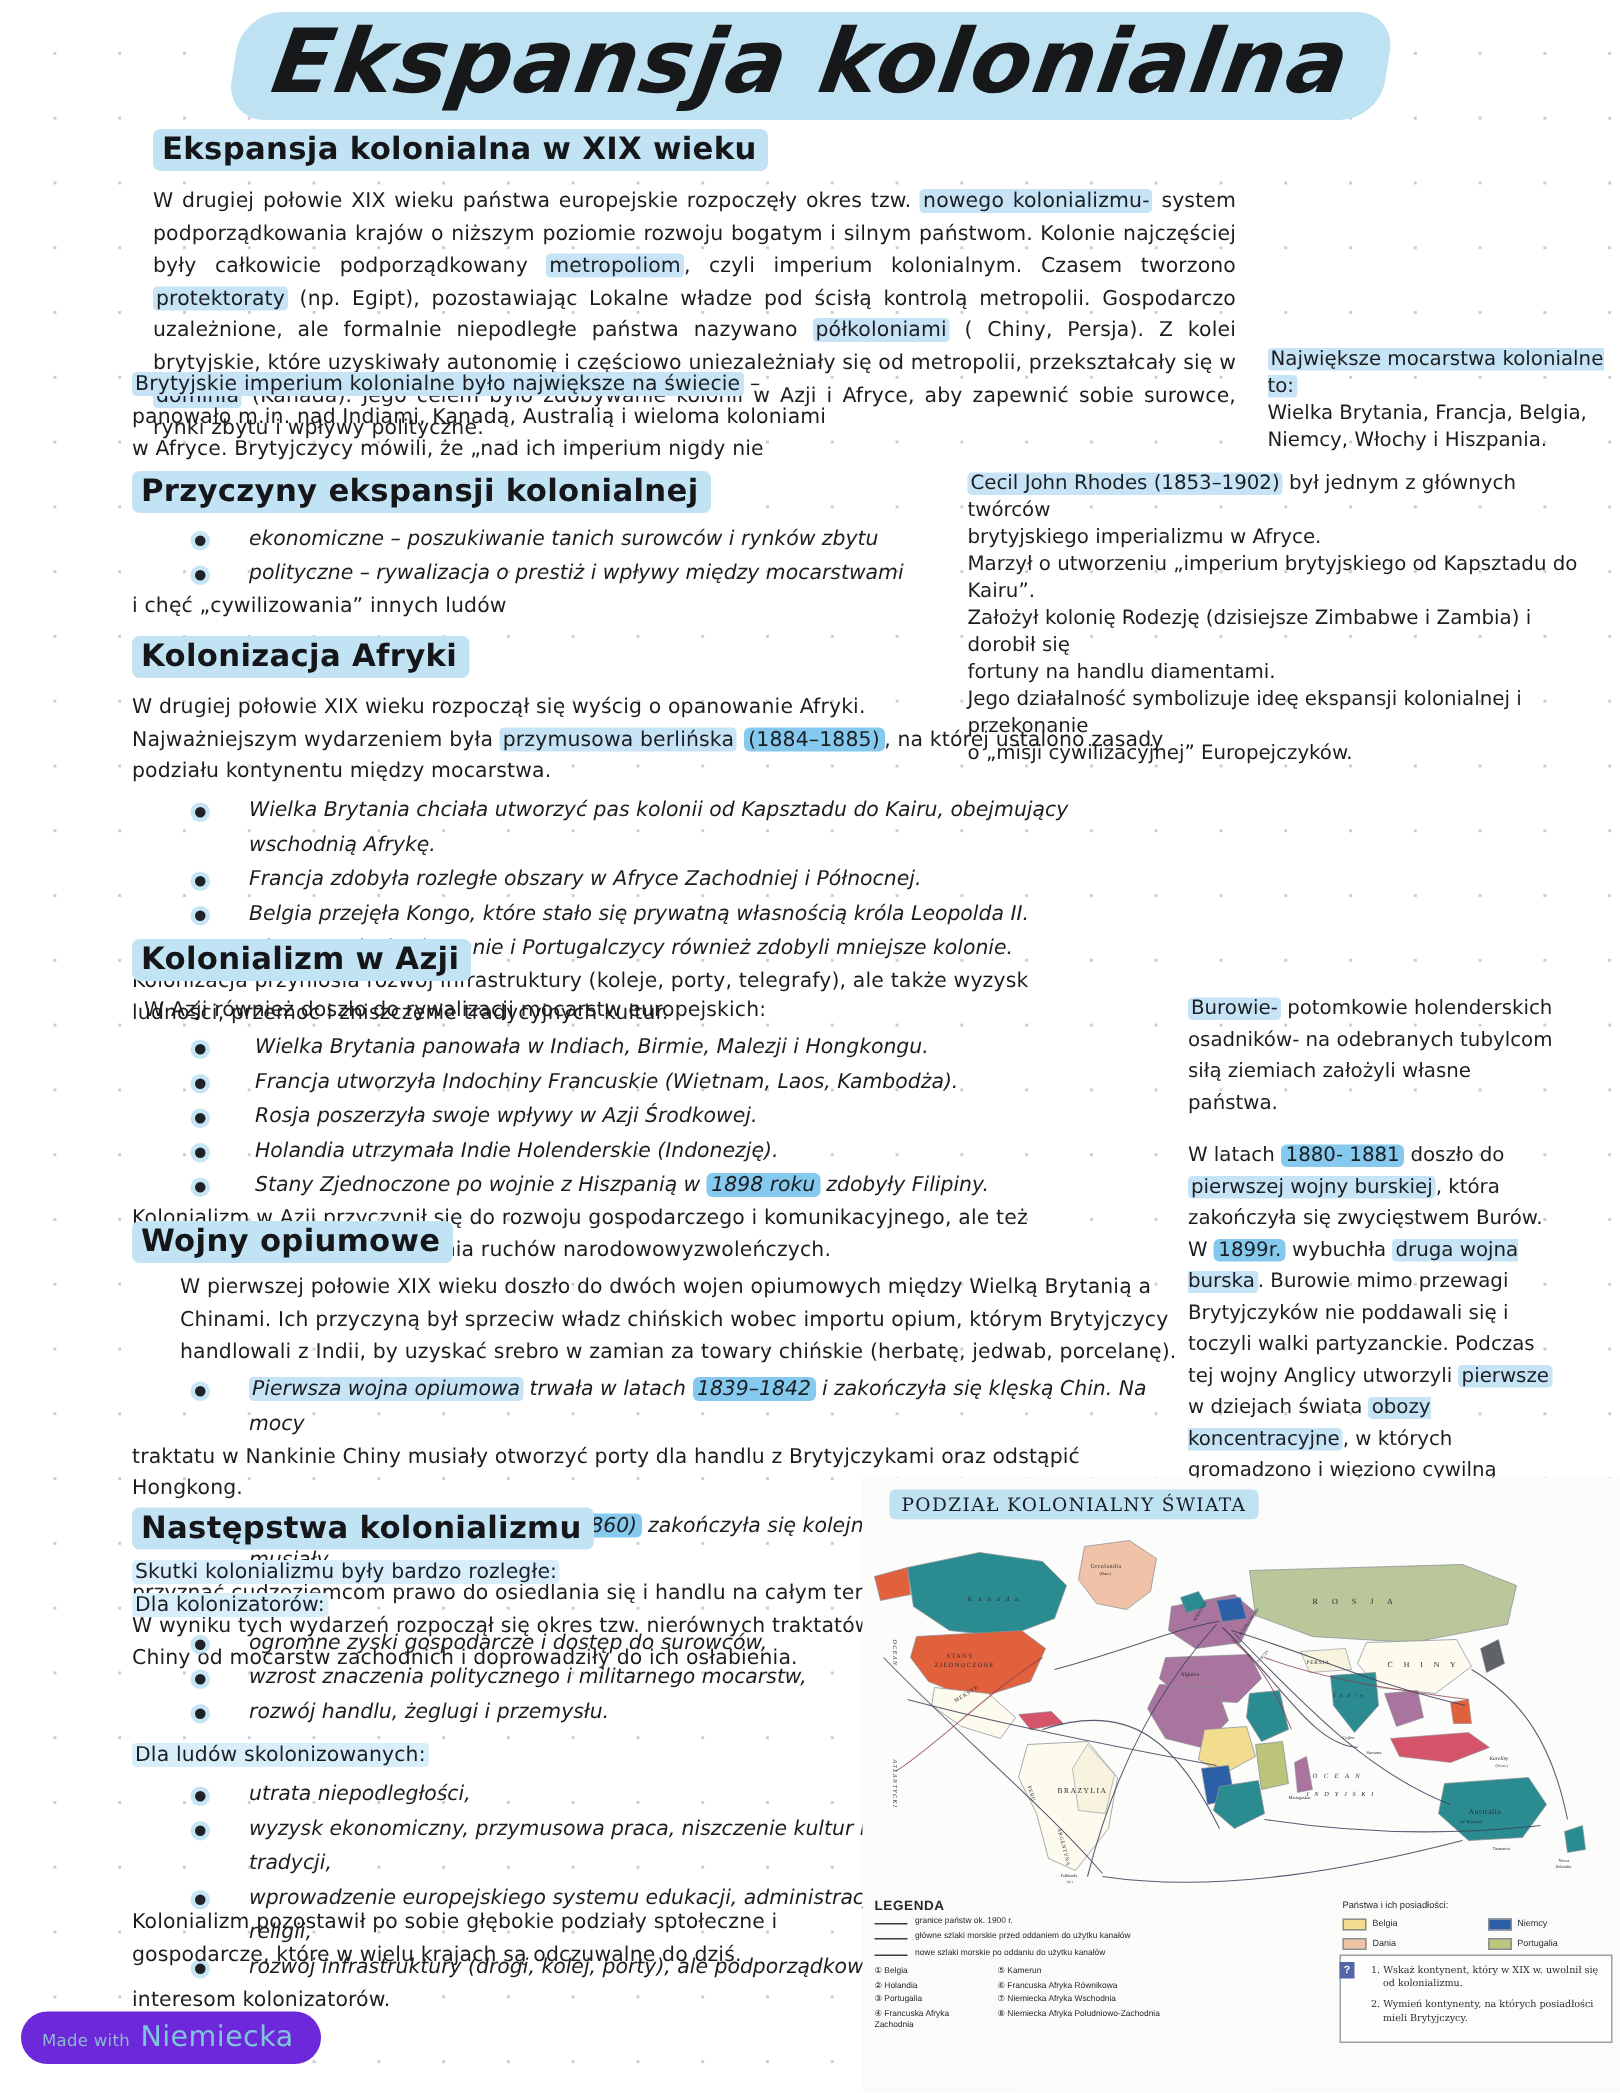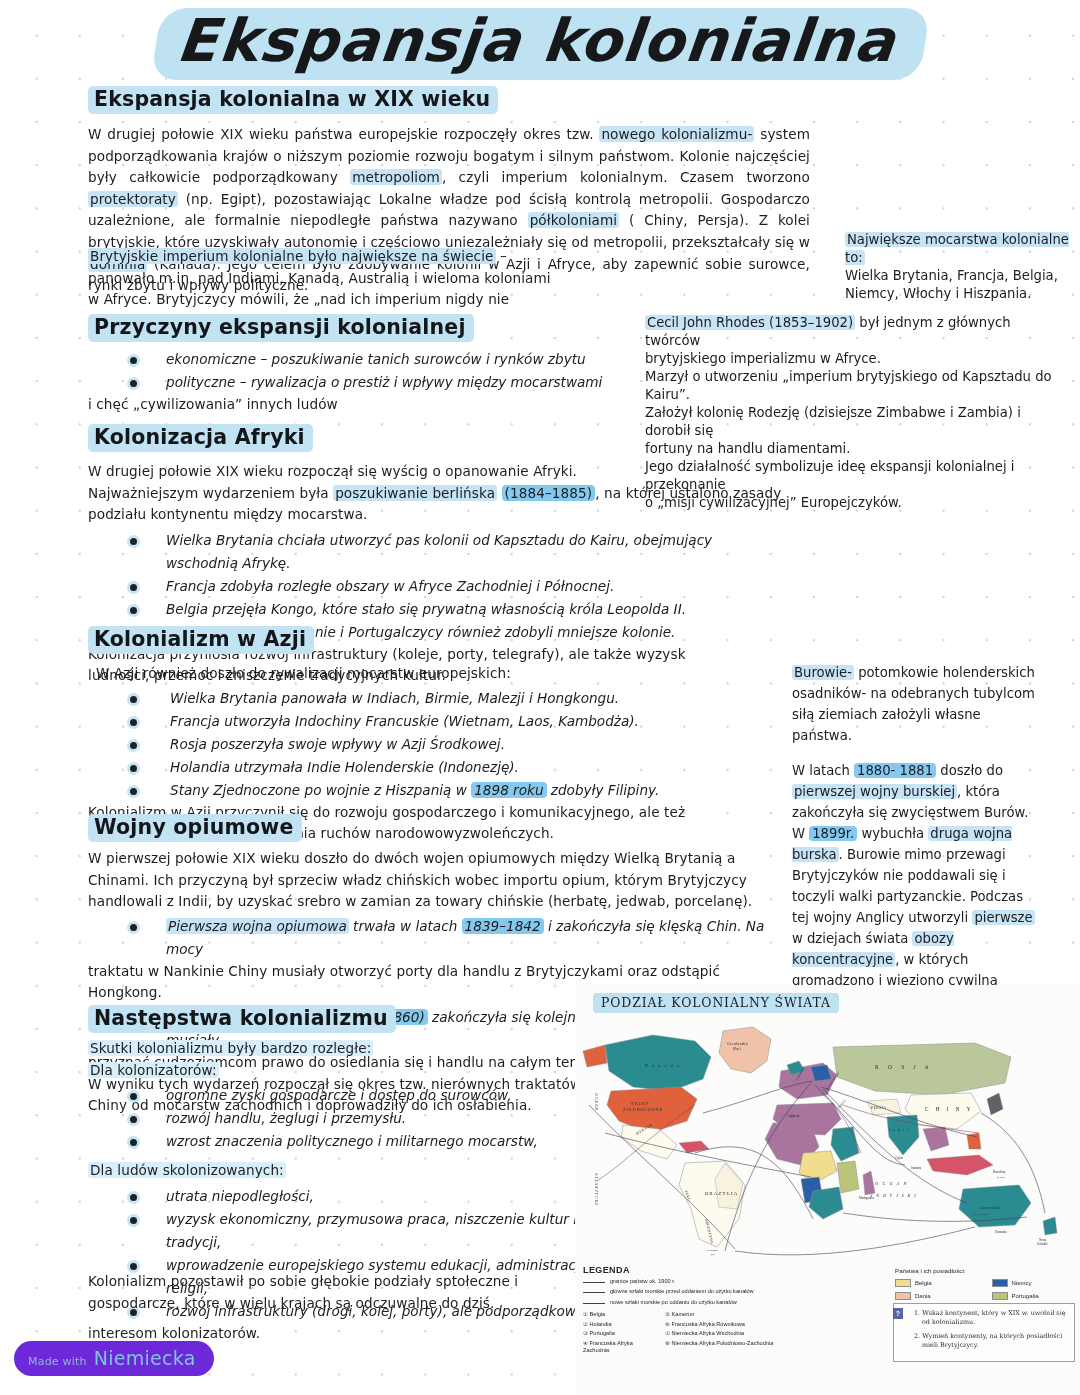--- a/index.html
+++ b/index.html
@@ -139,21 +139,21 @@
 <body>
 
 <div id="paper"></div>
 
 <div id="sheet">
 
   <div class="title-wrap">
     <span class="title">Ekspansja kolonialna</span>
   </div>
 
-  <div class="col-main" style="top:86px;">
+  <div class="col-main" style="top:86px;margin-left:14px;">
     <div class="sec-h">Ekspansja kolonialna w XIX wieku</div>
     <p class="body" style="margin-top:10px; width:722px; text-align:justify;"><span>W drugiej połowie XIX wieku państwa europejskie rozpoczęły okres tzw. </span><span class="hl">nowego kolonializmu-</span><span> system podporządkowania krajów o niższym poziomie rozwoju bogatym i silnym państwom. Kolonie najczęściej były całkowicie podporządkowany </span><span class="hl">metropoliom</span><span>, czyli imperium kolonialnym. Czasem tworzono </span><span class="hl">protektoraty</span><span> (np. Egipt), pozostawiając Lokalne władze pod ścisłą kontrolą metropolii. Gospodarczo uzależnione, ale formalnie niepodległe państwa nazywano </span><span class="hl">półkoloniami</span><span> ( Chiny, Persja). Z kolei brytyjskie, które uzyskiwały autonomię i częściowo uniezależniały się od metropolii, przekształcały się w </span><span class="hl">dominia</span><span> (Kanada). Jego celem było zdobywanie kolonii w Azji i Afryce, aby zapewnić sobie surowce, rynki zbytu i wpływy polityczne.</span></p>
   </div>
 
   <div class="col-main" style="top:246px; width:470px;">
     <p class="body"><span class="hl">Brytyjskie imperium kolonialne było największe na świecie</span><span> – panowało m.in. nad Indiami, Kanadą, Australią i wieloma koloniami w Afryce. Brytyjczycy mówili, że „nad ich imperium nigdy nie zachodzi słońce”.</span></p>
   </div>
 
   <div class="note" style="left:845px; top:231px; width:235px;">
     <div><span class="hl">Największe mocarstwa kolonialne to:</span></div>
@@ -176,21 +176,21 @@
     <div>Marzył o utworzeniu „imperium brytyjskiego od Kapsztadu do Kairu”.</div>
     <div>Założył kolonię Rodezję (dzisiejsze Zimbabwe i Zambia) i dorobił się</div>
     <div>fortuny na handlu diamentami.</div>
     <div>Jego działalność symbolizuje ideę ekspansji kolonialnej i przekonanie</div>
     <div>o „misji cywilizacyjnej” Europejczyków.</div>
   </div>
 
   <div class="col-main" style="top:424px; width:700px;">
     <div class="sec-h">Kolonizacja Afryki</div>
     <p class="body" style="margin-top:9px;">W drugiej połowie XIX wieku rozpoczął się wyścig o opanowanie Afryki.</p>
-    <p class="body"><span>Najważniejszym wydarzeniem była </span><span class="hl">poszukiwanie berlińska</span> <span class="hl-strong">(1884–1885)</span><span>, na której ustalono zasady podziału kontynentu między mocarstwa.</span></p>
+    <p class="body"><span>Najważniejszym wydarzeniem była </span><span class="hl">przymusowa berlińska</span> <span class="hl-strong">(1884–1885)</span><span>, na której ustalono zasady podziału kontynentu między mocarstwa.</span></p>
     <ul class="bul" style="margin-top:3px;">
       <li>Wielka Brytania chciała utworzyć pas kolonii od Kapsztadu do Kairu, obejmujący wschodnią Afrykę.</li>
       <li>Francja zdobyła rozległe obszary w Afryce Zachodniej i Północnej.</li>
       <li>Belgia przejęła Kongo, które stało się prywatną własnością króla Leopolda II.</li>
       <li>Niemcy, Włosi, Hiszpanie i Portugalczycy również zdobyli mniejsze kolonie.</li>
     </ul>
     <p class="body" style="width:660px;">Kolonizacja przyniosła rozwój infrastruktury (koleje, porty, telegrafy), ale także wyzysk ludności, przemoc i zniszczenie tradycyjnych kultur.</p>
   </div>
 
   <div class="col-main" style="top:626px; width:700px;">
@@ -206,40 +206,40 @@
     <p class="body" style="width:600px;">Kolonializm w Azji przyczynił się do rozwoju gospodarczego i komunikacyjnego, ale też do wzrostu napięć i powstawania ruchów narodowowyzwoleńczych.</p>
   </div>
 
   <div class="note" style="left:792px; top:662px; width:250px; line-height:21px;">
     <p style="margin:0;"><span class="hl">Burowie-</span><span> potomkowie holenderskich osadników- na odebranych tubylcom siłą ziemiach założyli własne państwa.</span></p>
     <p style="margin:14px 0 0 0;"><span>W latach </span><span class="hl-strong">1880- 1881</span><span> doszło do </span><span class="hl">pierwszej wojny burskiej</span><span>, która zakończyła się zwycięstwem Burów. W </span><span class="hl-strong">1899r.</span><span> wybuchła </span><span class="hl">druga wojna burska</span><span>. Burowie mimo przewagi Brytyjczyków nie poddawali się i toczyli walki partyzanckie. Podczas tej wojny Anglicy utworzyli </span><span class="hl">pierwsze</span><span> w dziejach świata </span><span class="hl">obozy koncentracyjne</span><span>, w których gromadzono i więziono cywilną ludność burską. Wojna zakończyła się w </span><span class="hl-strong">1902 r.</span><span> klęską Burów.</span></p>
   </div>
 
   <div class="col-main" style="top:814px; width:680px;">
     <div class="sec-h">Wojny opiumowe</div>
-    <p class="body" style="margin-top:6px; width:672px;">W pierwszej połowie XIX wieku doszło do dwóch wojen opiumowych między Wielką Brytanią a Chinami. Ich przyczyną był sprzeciw władz chińskich wobec importu opium, którym Brytyjczycy handlowali z Indii, by uzyskać srebro w zamian za towary chińskie (herbatę, jedwab, porcelanę).</p>
+    <p class="body" style="margin-top:6px; width:672px;margin-left:32px;">W pierwszej połowie XIX wieku doszło do dwóch wojen opiumowych między Wielką Brytanią a Chinami. Ich przyczyną był sprzeciw władz chińskich wobec importu opium, którym Brytyjczycy handlowali z Indii, by uzyskać srebro w zamian za towary chińskie (herbatę, jedwab, porcelanę).</p>
     <ul class="bul" style="margin-top:2px;">
       <li><span class="hl">Pierwsza wojna opiumowa</span><span> trwała w latach </span><span class="hl-strong">1839–1842</span><span> i zakończyła się klęską Chin. Na mocy</span></li>
     </ul>
     <p class="body">traktatu w Nankinie Chiny musiały otworzyć porty dla handlu z Brytyjczykami oraz odstąpić Hongkong.</p>
     <ul class="bul" style="margin-top:2px;">
       <li><span class="hl">Druga wojna opiumowa</span> <span class="hl-strong">(1856–1860)</span><span> zakończyła się kolejną porażką Chin, które musiały</span></li>
     </ul>
     <p class="body">przyznać cudzoziemcom prawo do osiedlania się i handlu na całym terytorium kraju.</p>
     <p class="body" style="width:620px;">W wyniku tych wydarzeń rozpoczął się okres tzw. nierównych traktatów, które uzależniły Chiny od mocarstw zachodnich i doprowadziły do ich osłabienia.</p>
   </div>
 
   <div class="col-main" style="top:1005px; width:520px;">
     <div class="sec-h">Następstwa kolonializmu</div>
     <p class="body" style="margin-top:5px;"><span class="hl-soft">Skutki kolonializmu były bardzo rozległe:</span></p>
     <p class="body"><span class="hl-soft">Dla kolonizatorów:</span></p>
     <ul class="bul" style="margin-top:3px;">
       <li>ogromne zyski gospodarcze i dostęp do surowców,</li>
+      <li>wzrost znaczenia politycznego i militarnego mocarstw,</li>
       <li>rozwój handlu, żeglugi i przemysłu.</li>
-      <li>wzrost znaczenia politycznego i militarnego mocarstw,</li>
     </ul>
     <p class="body" style="margin-top:7px;"><span class="hl-soft">Dla ludów skolonizowanych:</span></p>
     <ul class="bul" style="margin-top:3px;">
       <li>utrata niepodległości,</li>
       <li>wyzysk ekonomiczny, przymusowa praca, niszczenie kultur i tradycji,</li>
       <li>wprowadzenie europejskiego systemu edukacji, administracji i religii,</li>
       <li>rozwój infrastruktury (drogi, kolej, porty), ale podporządkowany</li>
     </ul>
     <p class="body">interesom kolonizatorów.</p>
   </div>

